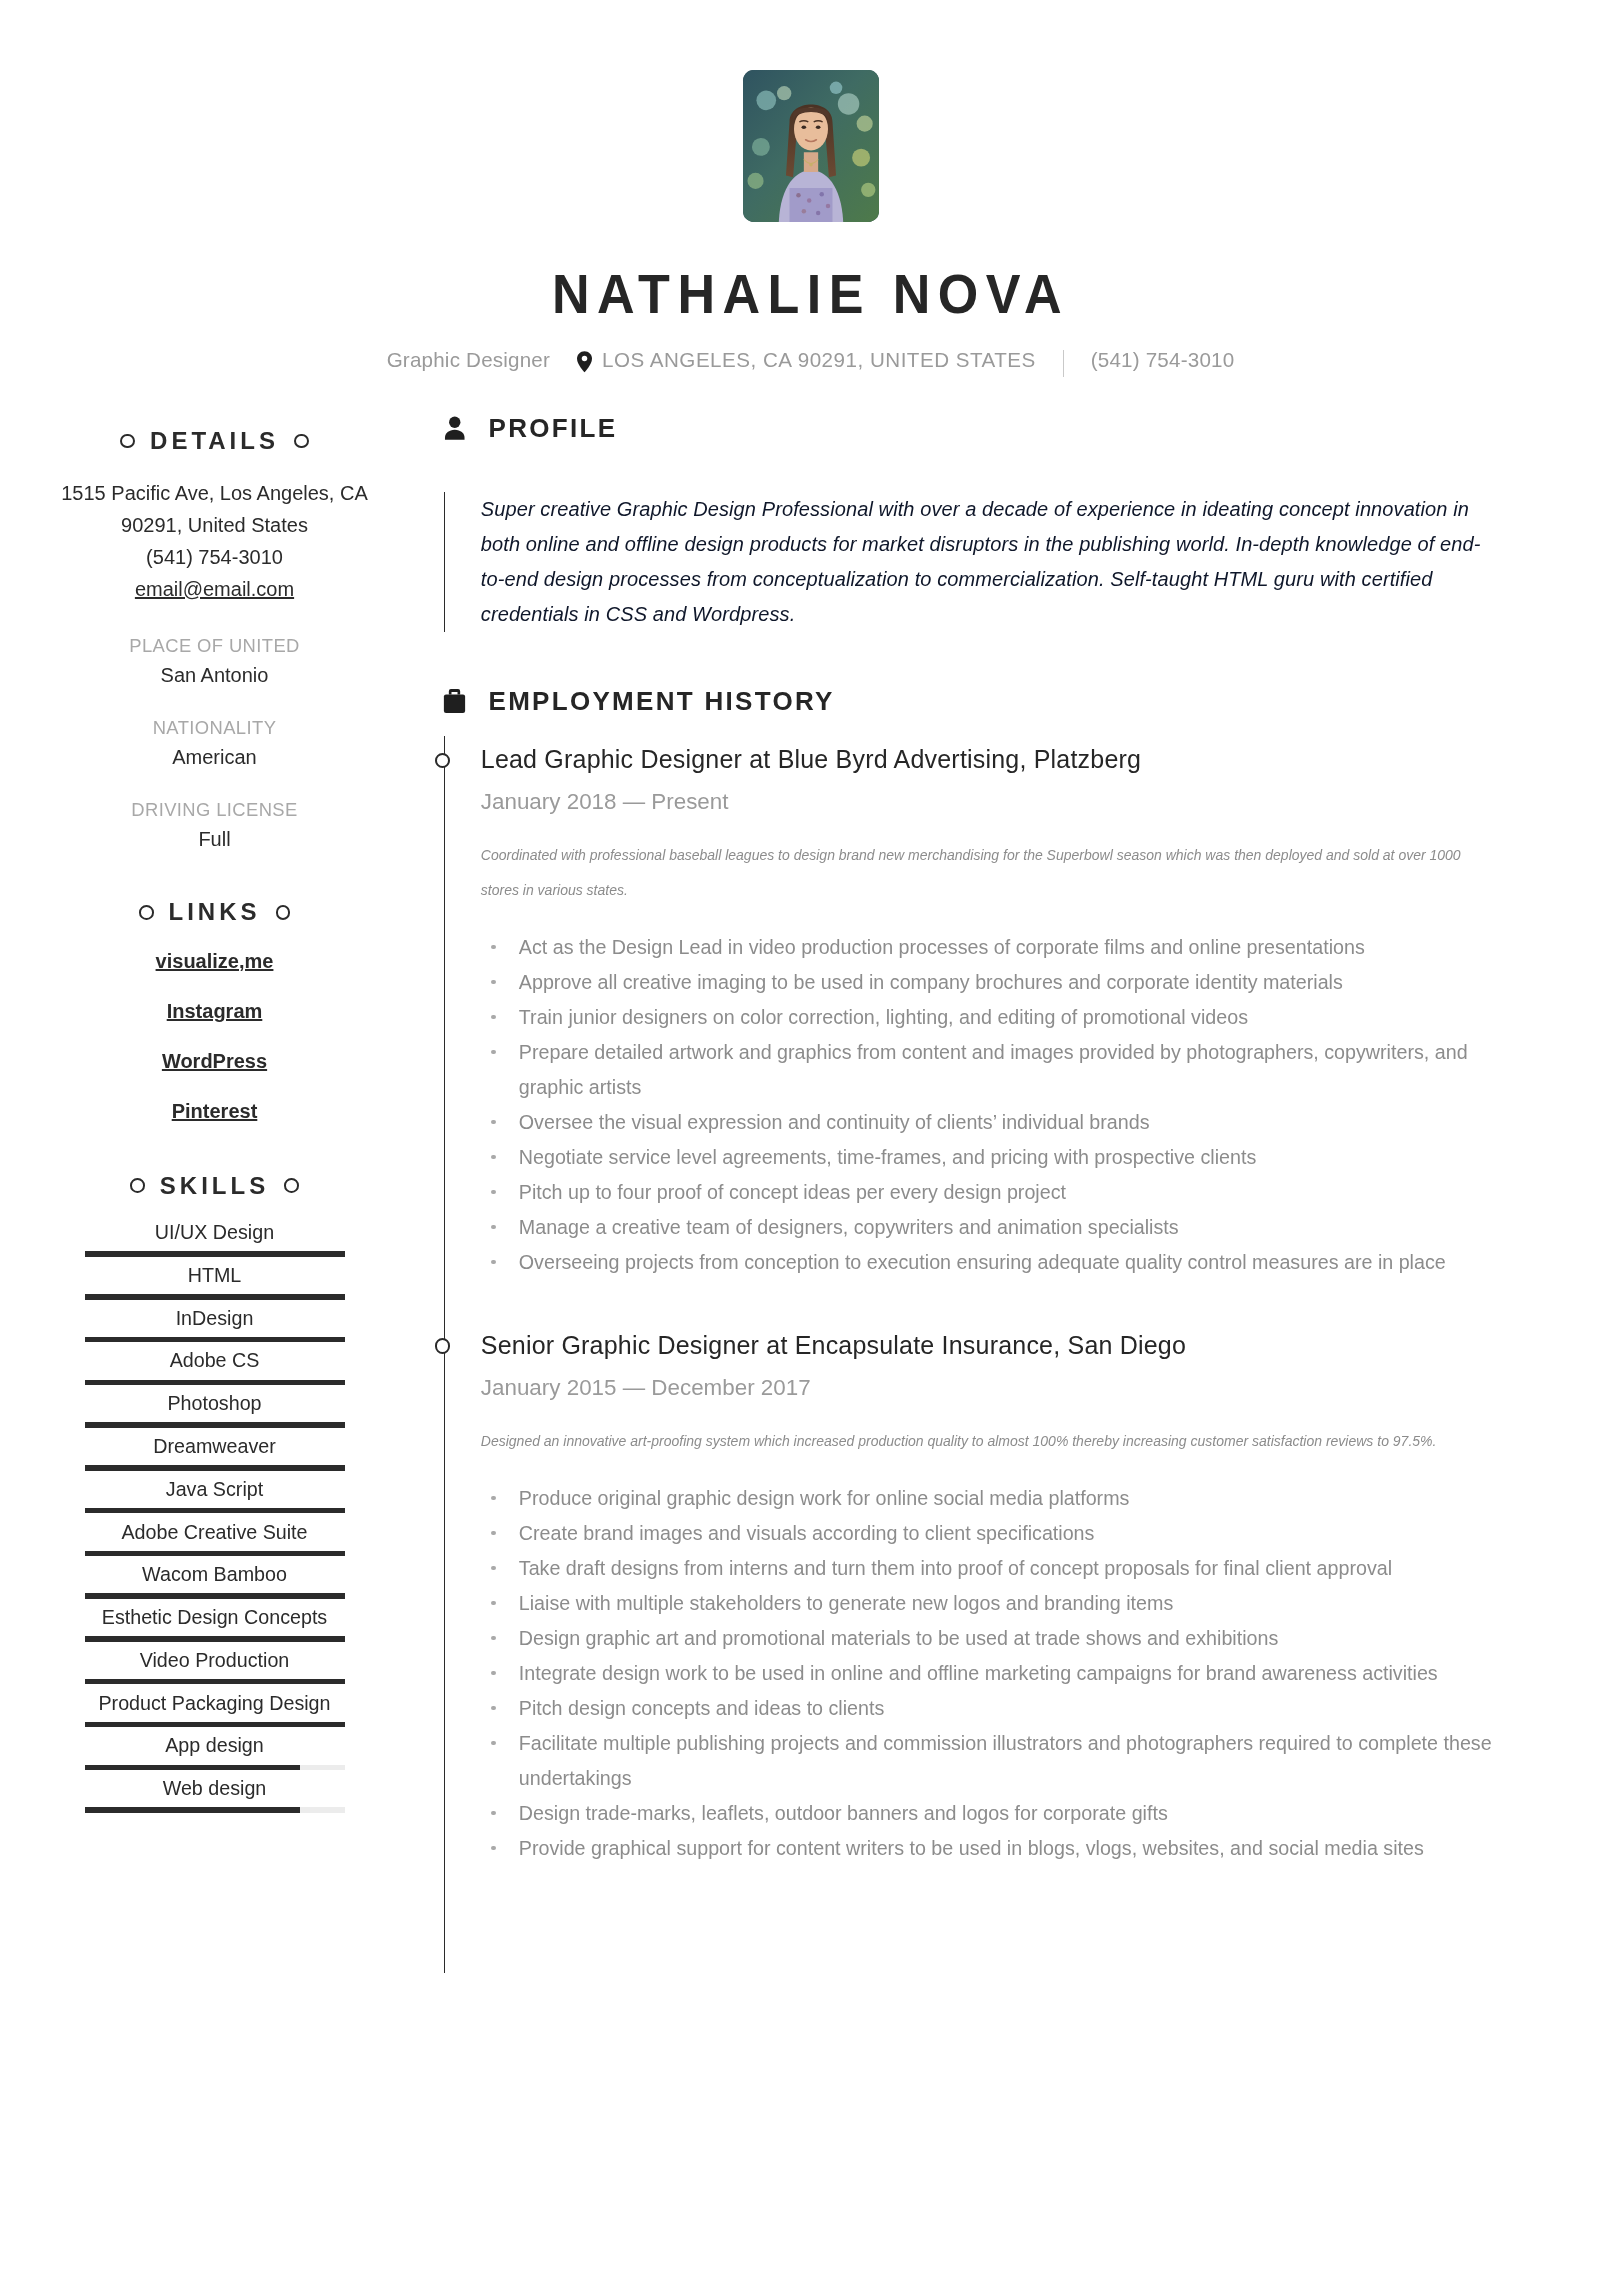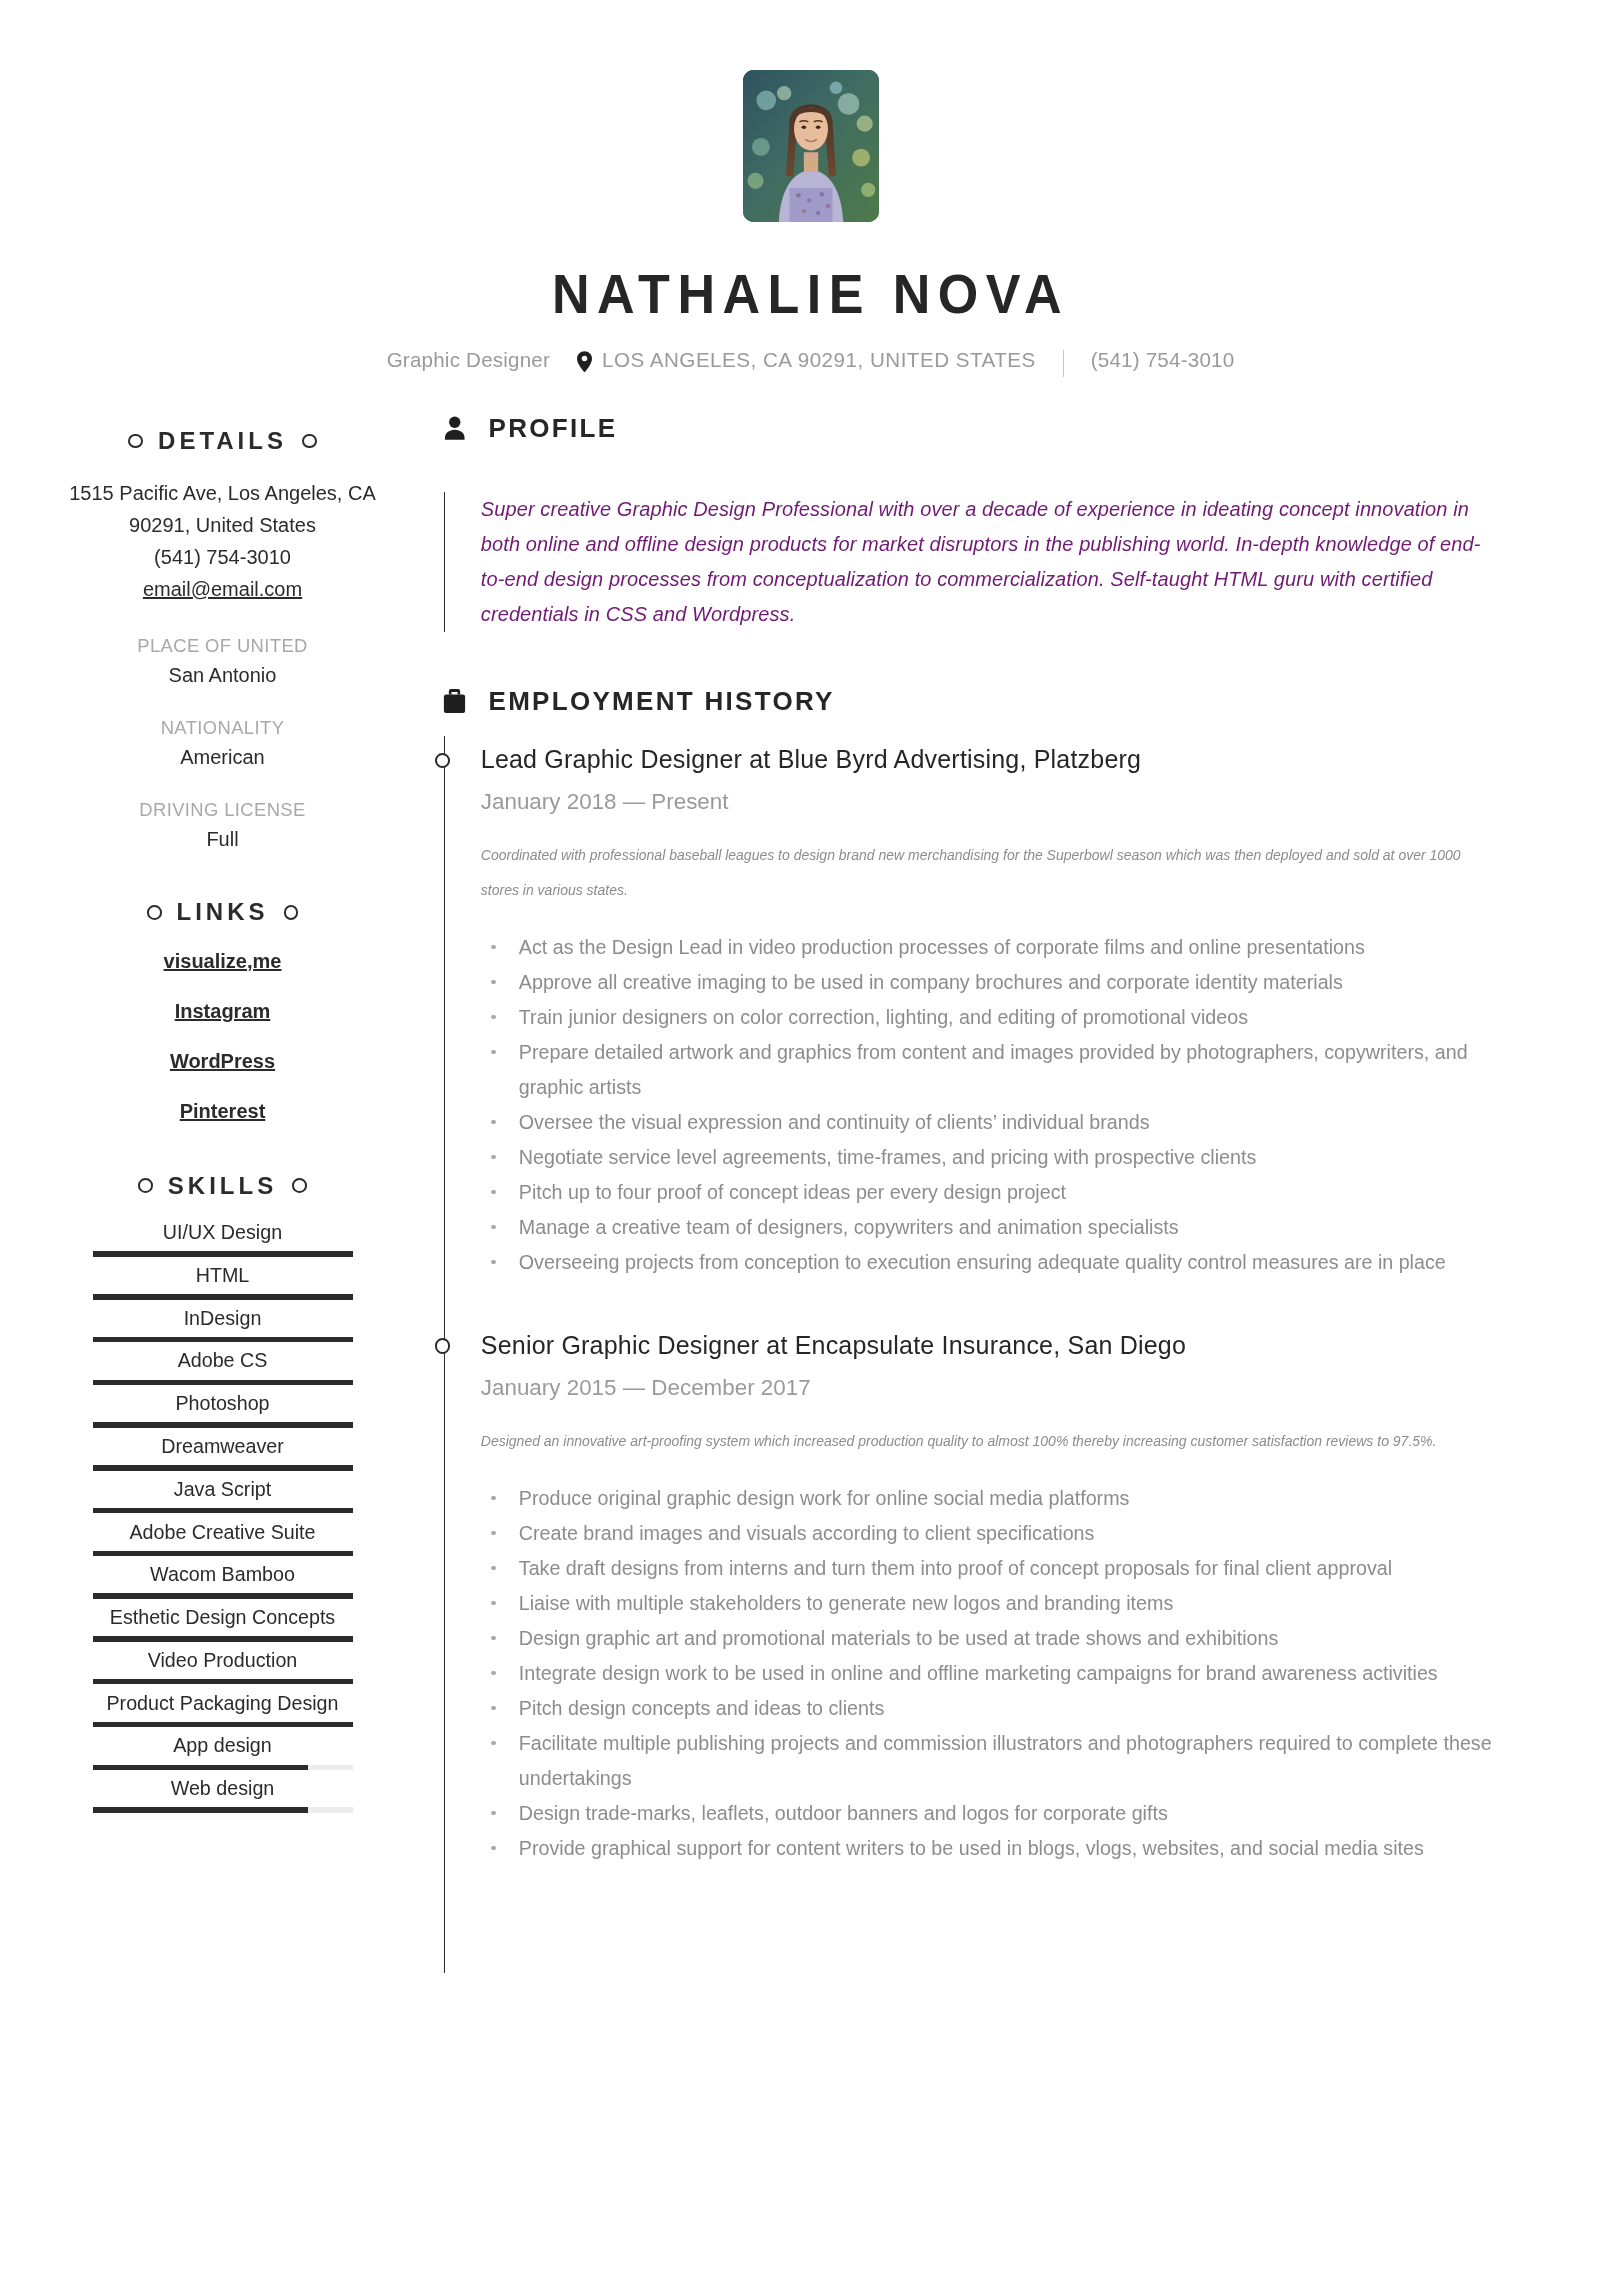--- a/index.html
+++ b/index.html
@@ -79,21 +79,22 @@
     background: #c9c9c9;
     margin: 0 27px;
     position: relative;
     top: 3.6px;
   }
 
   
   .body-grid {
     display: flex;
     margin-top: 39px;
-    padding: 0 12px;
+    padding: 0 4px;
+    gap: 8px;
   }
   .sidebar {
     width: 421px;
     flex: 0 0 421px;
     text-align: center;
     padding-top: 14.3px;
   }
   .main {
     flex: 1 1 auto;
     padding-left: 9px;
@@ -196,21 +197,21 @@
 
   .profile-body {
     border-left: 1.8px solid #2b2b2b;
     padding-left: 36px;
     margin-left: 1.8px;
   }
   .profile-text {
     font-size: 20px;
     line-height: 35px;
     font-style: italic;
-    color: #701a75;
+    color: #0f172a;
     font-family: "Liberation Sans Narrow", "Liberation Sans", sans-serif;
     letter-spacing: 0.1px;
     margin-top: 48px;
   }
 
   .timeline {
     position: relative;
     border-left: 1.8px solid #2b2b2b;
     margin-left: 1.8px;
     padding-left: 36px;

